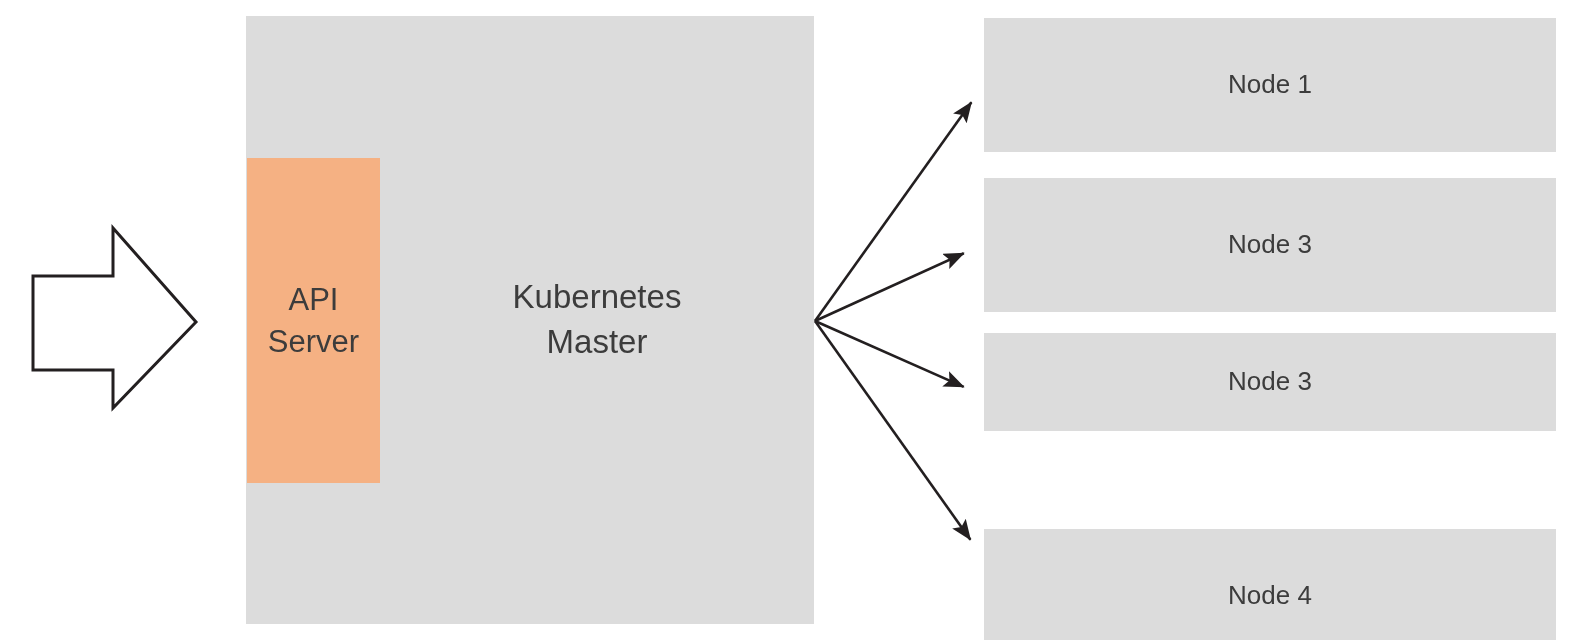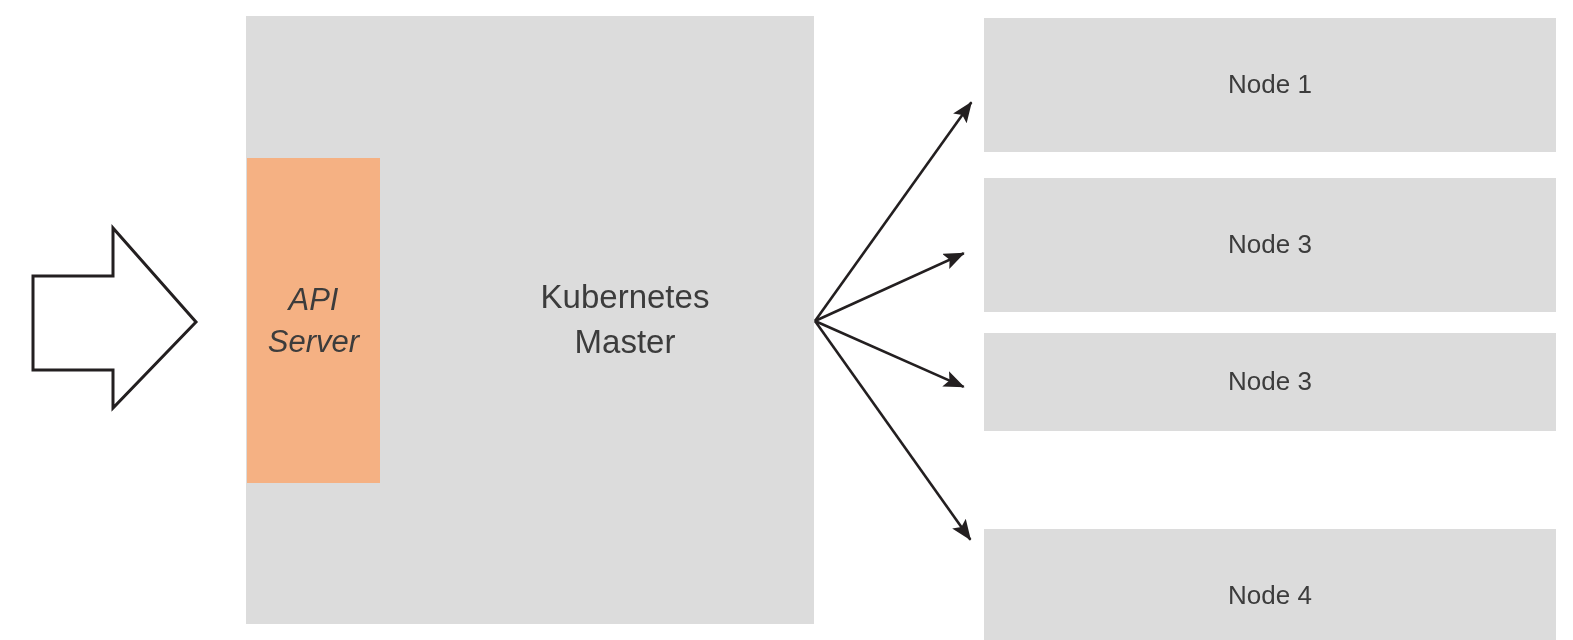--- a/index.html
+++ b/index.html
@@ -53,21 +53,20 @@
     white-space: pre-line;
   }
   #api-server-box {
     left: 247px;
     top: 158px;
     width: 133px;
     height: 325px;
     background: #f5b183;
     font-size: 31px;
     line-height: 1.35;
-    font-style: italic;
   }
   .node-box {
     left: 984px;
     width: 572px;
     height: 134px;
     background: #dcdcdc;
     font-size: 26px;
   }
   #node-box-0 { top: 18px; }
   #node-box-1 { top: 178px; }
@@ -83,21 +82,21 @@
     pointer-events: none;
   }
 </style>
 </head>
 <body>
 
 <div id="canvas">
 
   <div class="box" id="master-box" style="left: 246px; top: 16px; width: 568px; height: 608px; background: rgb(220, 220, 220);"></div>
 
-  <div id="master-label" style="left: 380px; top: 16px; width: 434px; height: 608px; margin-left: 28px;">Kubernetes
+  <div id="master-label" style="left: 380px; top: 16px; width: 434px; height: 608px;">Kubernetes
 Master</div>
 
   <div class="box" id="api-server-box" style="left: 247px; top: 158px; width: 133px; height: 325px; background: rgb(245, 177, 131);">API
 Server</div>
 
   <div class="box node-box" id="node-box-0" style="left: 984px; top: 18px; width: 572px; height: 134px; background: rgb(220, 220, 220);">Node 1</div>
   <div class="box node-box" id="node-box-1" style="left: 984px; top: 178px; width: 572px; height: 134px; background: rgb(220, 220, 220);">Node 3</div>
   <div class="box node-box" id="node-box-2" style="left: 984px; top: 333px; width: 572px; height: 98px; background: rgb(220, 220, 220);">Node 3</div>
   <div class="box node-box" id="node-box-3" style="left: 984px; top: 489px; width: 572px; height: 134px; background: rgb(220, 220, 220); margin-top: 40px;">Node 4</div>
 

